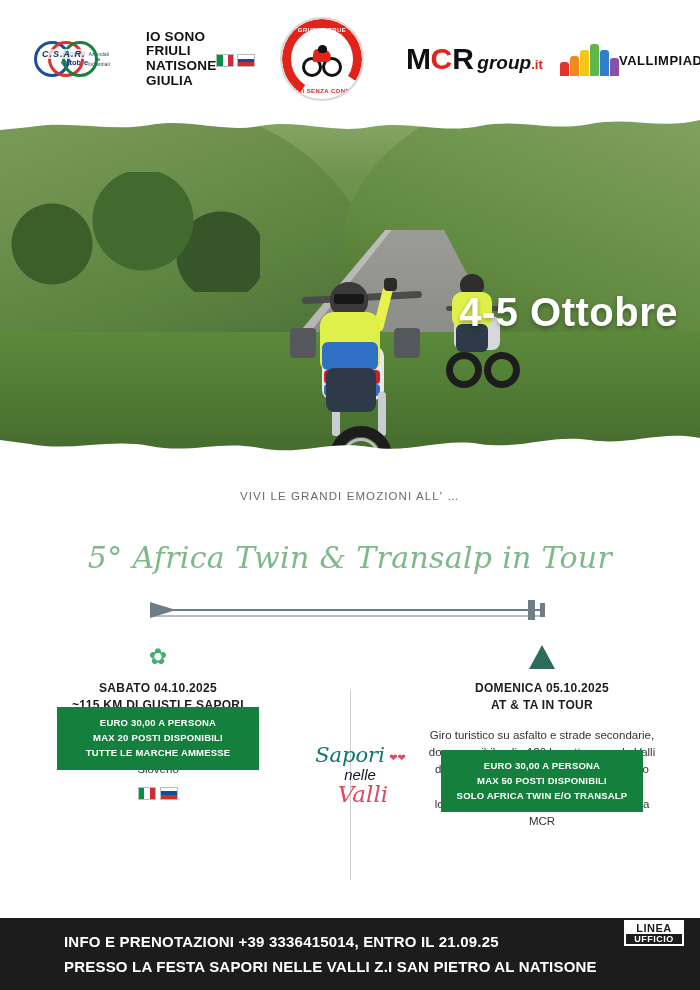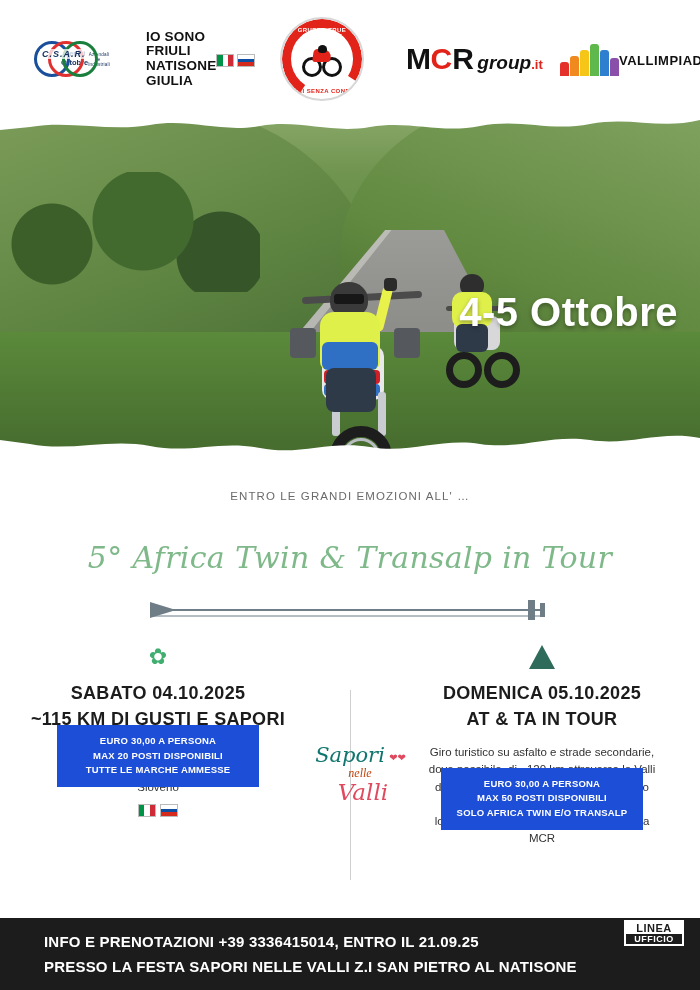--- a/index.html
+++ b/index.html
@@ -234,34 +234,34 @@
 
   
   .cols { position: absolute; top: 640px; left: 0; width: 700px; height: 280px; }
   .col { position: absolute; top: 0; width: 260px; text-align: center; }
   .col.left { left: 28px; }
   .col.right { right: 28px; }
   .col-icon { height: 34px; display: flex; align-items: center; justify-content: center; }
   .clover { color: #3fae6e; font-size: 22px; }
   .mount { width: 0; height: 0; border-left: 13px solid transparent; border-right: 13px solid transparent; border-bottom: 24px solid #2f6b5a; }
   .col-head {
-    font-size: 18px; font-weight: bold; color: #1c1c1c;
+    font-size: 12px; font-weight: bold; color: #1c1c1c;
     letter-spacing: .3px; line-height: 1.45; margin-top: 6px;
   }
   .col-body {
     font-size: 11.5px; color: #333; line-height: 1.5; margin-top: 12px;
     padding: 0 22px;
   }
   .col.right .col-body { padding: 0 14px; }
   .it-flag-row { display: flex; gap: 4px; justify-content: center; margin-top: 8px; }
 
   .price-box {
     position: absolute; bottom: 0;
     width: 190px; left: 50%; transform: translateX(-50%);
-    background: #1d4ed8; color: #fff;
+    background: #15803d; color: #fff;
     font-size: 9.5px; font-weight: bold; line-height: 1.55;
     text-align: center; padding: 9px 6px; letter-spacing: .2px;
   }
   .col.left .price-box { bottom: 30px; }
   .col.right .price-box { bottom: 18px; }
 
   .divider {
     position: absolute; left: 350px; top: 690px;
     width: 1px; height: 190px; background: #cfcfcf;
   }
@@ -269,38 +269,38 @@
   
   .sapori {
     position: absolute; left: 290px; top: 745px;
     width: 120px; text-align: center;
   }
   .sapori .s1 {
     font-family: "DejaVu Serif", serif; font-style: italic;
     font-size: 21px; color: #0f766e; line-height: 1;
   }
   .sapori .s2 {
-    font-family: Liberation Serif, serif; font-style: italic;
-    font-size: 12px; color: #c2410c; margin-left: 20px;
+    font-family: Liberation Sans, sans-serif; font-style: italic;
+    font-size: 15px; color: #0f172a; margin-left: 20px;
   }
   .sapori .s3 {
     font-family: "DejaVu Serif", serif; font-style: italic;
     font-size: 23px; color: #e04a5f; margin-left: 26px; line-height: 1;
   }
   .sapori .hearts { position: absolute; right: 4px; top: 2px; }
   .heart { color: #e04a5f; font-size: 10px; }
 
   
   .footer {
     position: absolute; left: 0; bottom: 0;
     width: 700px; height: 72px;
     background: #1c1c1c; color: #fff;
     display: flex; align-items: center;
   }
-  .footer-text { padding-left: 44px; line-height: 1.7; }
+  .footer-text { padding-left: 64px; line-height: 1.7; }
   .footer-line { font-size: 15px; font-weight: bold; letter-spacing: .2px; }
   .linea {
     position: absolute; right: 16px; top: 2px;
     width: 56px; text-align: center;
     border: 2px solid #fff;
   }
   .linea .l1 { background: #fff; color: #1c1c1c; font-size: 11px; font-weight: bold; letter-spacing: .5px; }
   .linea .l2 { background: #1c1c1c; color: #fff; font-size: 9px; font-weight: bold; letter-spacing: .5px; }
 </style>
 </head>
@@ -426,21 +426,21 @@
   <div class="hero-date">4-5 Ottobre</div>
 
   <svg class="tear-top" viewBox="0 0 700 26" preserveAspectRatio="none">
     <path d="M0,0 L700,0 L700,8 C660,18 630,4 590,12 C550,20 520,6 480,14 C440,22 410,8 370,15 C330,22 300,7 260,14 C220,21 190,6 150,13 C110,20 70,8 30,15 L0,18 Z" fill="#ffffff"></path>
   </svg>
   <svg class="tear-bottom" viewBox="0 0 700 34" preserveAspectRatio="none">
     <path d="M0,34 L700,34 L700,10 C660,2 630,18 590,12 C550,6 520,22 480,16 C440,10 410,26 370,19 C330,12 300,28 260,20 C220,12 190,26 150,18 C110,10 70,24 30,16 L0,12 Z" fill="#ffffff"></path>
   </svg>
 </div>
 
-<div class="vivi">ENTRO LE GRANDI EMOZIONI ALL' …</div>
+<div class="vivi">VIVI LE GRANDI EMOZIONI ALL' …</div>
 <div class="title">5° Africa Twin &amp; Transalp in Tour</div>
 
 <svg class="underline-svg" viewBox="0 0 700 40">
   <line x1="150" y1="20" x2="545" y2="20" stroke="#6f7d86" stroke-width="2"></line>
   <line x1="152" y1="26" x2="540" y2="26" stroke="#6f7d86" stroke-width="1"></line>
   <polygon points="150,12 176,20 150,28" fill="#6f7d86"></polygon>
   <rect x="528" y="10" width="7" height="20" fill="#6f7d86"></rect>
   <rect x="540" y="13" width="5" height="14" fill="#6f7d86"></rect>
 </svg>
 

